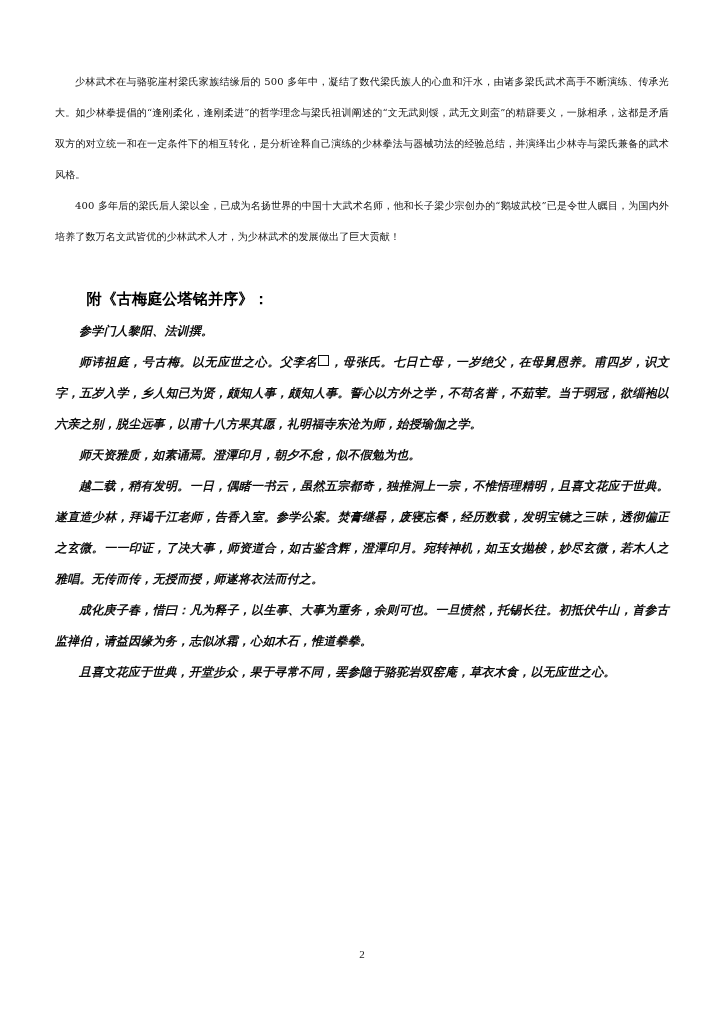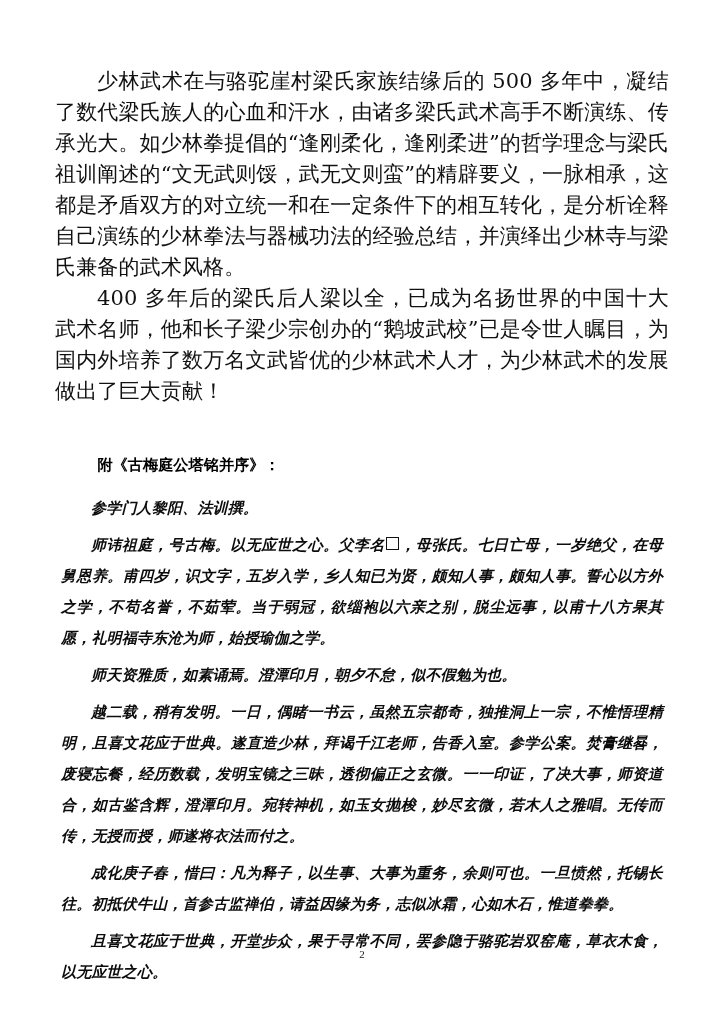--- a/index.html
+++ b/index.html
@@ -29,51 +29,51 @@
   #text-column {
     position: absolute;
     left: 55px;
     top: 66px;
     width: 614px;
   }
 
   
   .para-song {
     font-family: "DejaVu Serif", "Liberation Serif", serif;
-    font-size: 21px;
+    font-size: 10px;
     line-height: 31px;
     text-align: justify;
     text-justify: inter-character;
     text-indent: 2em;
     margin: 0 0 0 0;
     letter-spacing: 0.15px;
     color: #111111;
     word-break: break-all;
   }
 
   
   .para-heading {
     font-family: "DejaVu Serif", "Liberation Serif", serif;
     font-size: 15.2px;
     line-height: 31px;
     text-indent: 2em;
     font-weight: bold;
-    margin: 12px;
+    margin: 1px;
     color: #000000;
   }
 
   
   .para-kai {
     font-family: "DejaVu Serif", "Liberation Serif", serif;
-    font-size: 15px;
+    font-size: 12px;
     line-height: 31px;
     text-align: justify;
     text-justify: inter-character;
     text-indent: 2em;
-    margin: 6px;
+    margin: 0;
     font-style: italic;
     font-weight: 600;
     letter-spacing: 0.2px;
     color: #0c0c0c;
     word-break: break-all;
   }
 
   .spacer-md { height: 31px; }
 
   

